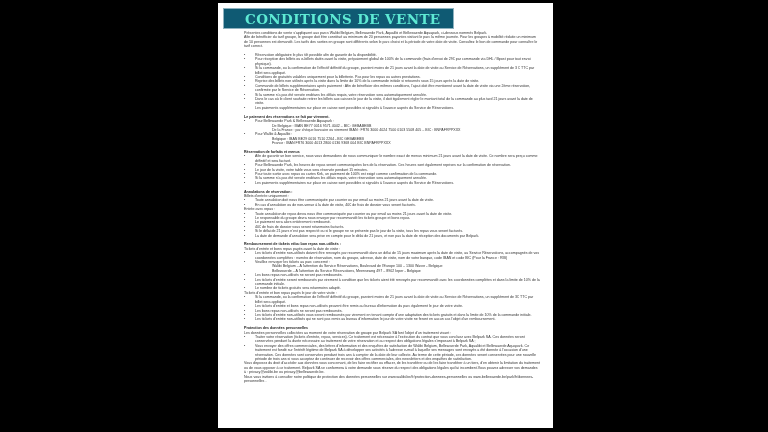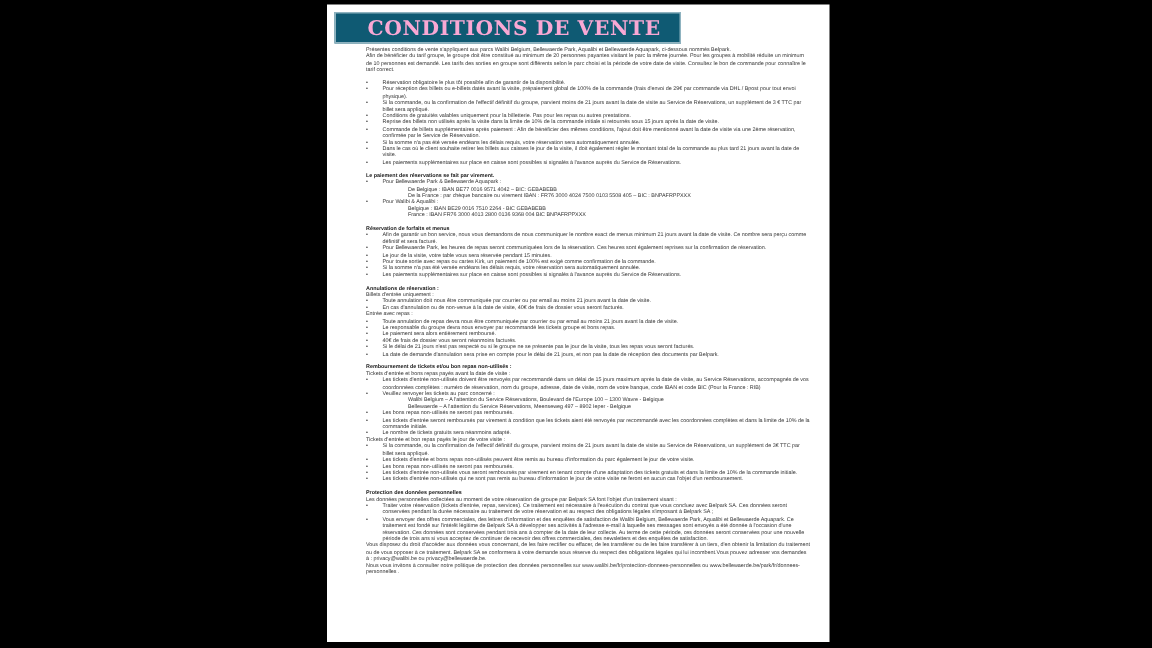--- a/index.html
+++ b/index.html
@@ -1,19 +1,19 @@
 <!DOCTYPE html>
 <html><head>
 <meta charset="utf-8">
 <style>
   html, body { margin:0; padding:0; }
   body { width:768px; height:432px; background:#000; position:relative; overflow:hidden; font-family:"Liberation Sans", sans-serif; }
   .page { position:absolute; left:218px; top:3px; width:335px; height:425px; background:#fff; box-sizing:border-box; overflow:hidden; }
   .banner { position:absolute; left:5px; top:5px; width:231px; height:21px; background:#0f5a73; border:1px solid #8fb3c0; box-sizing:border-box; }
-  .banner-title { position:absolute; left:21px; top:1px; color:#f9a8d4; font-family:"DejaVu Serif", serif; font-weight:bold; font-size:13.5px; letter-spacing:0.4px; line-height:18px; white-space:nowrap; }
+  .banner-title { position:absolute; left:21px; top:1px; color:#5eead4; font-family:"DejaVu Serif", serif; font-weight:bold; font-size:13.5px; letter-spacing:0.4px; line-height:18px; white-space:nowrap; }
   .content { position:absolute; left:26px; top:28px; width:296px; font-size:3.6px; line-height:4.4px; color:#333; }
   .content p { margin:0; }
   .gap { height:4.4px; }
   .h { font-weight:bold; color:#222; }
   ul { margin:0; padding:0; list-style:none; }
   li { position:relative; padding-left:11px; }
   li::before { content:"•"; position:absolute; left:0; top:0; }
   .sub { padding-left:17px; }
   .subsub { padding-left:17px; }
 </style>

